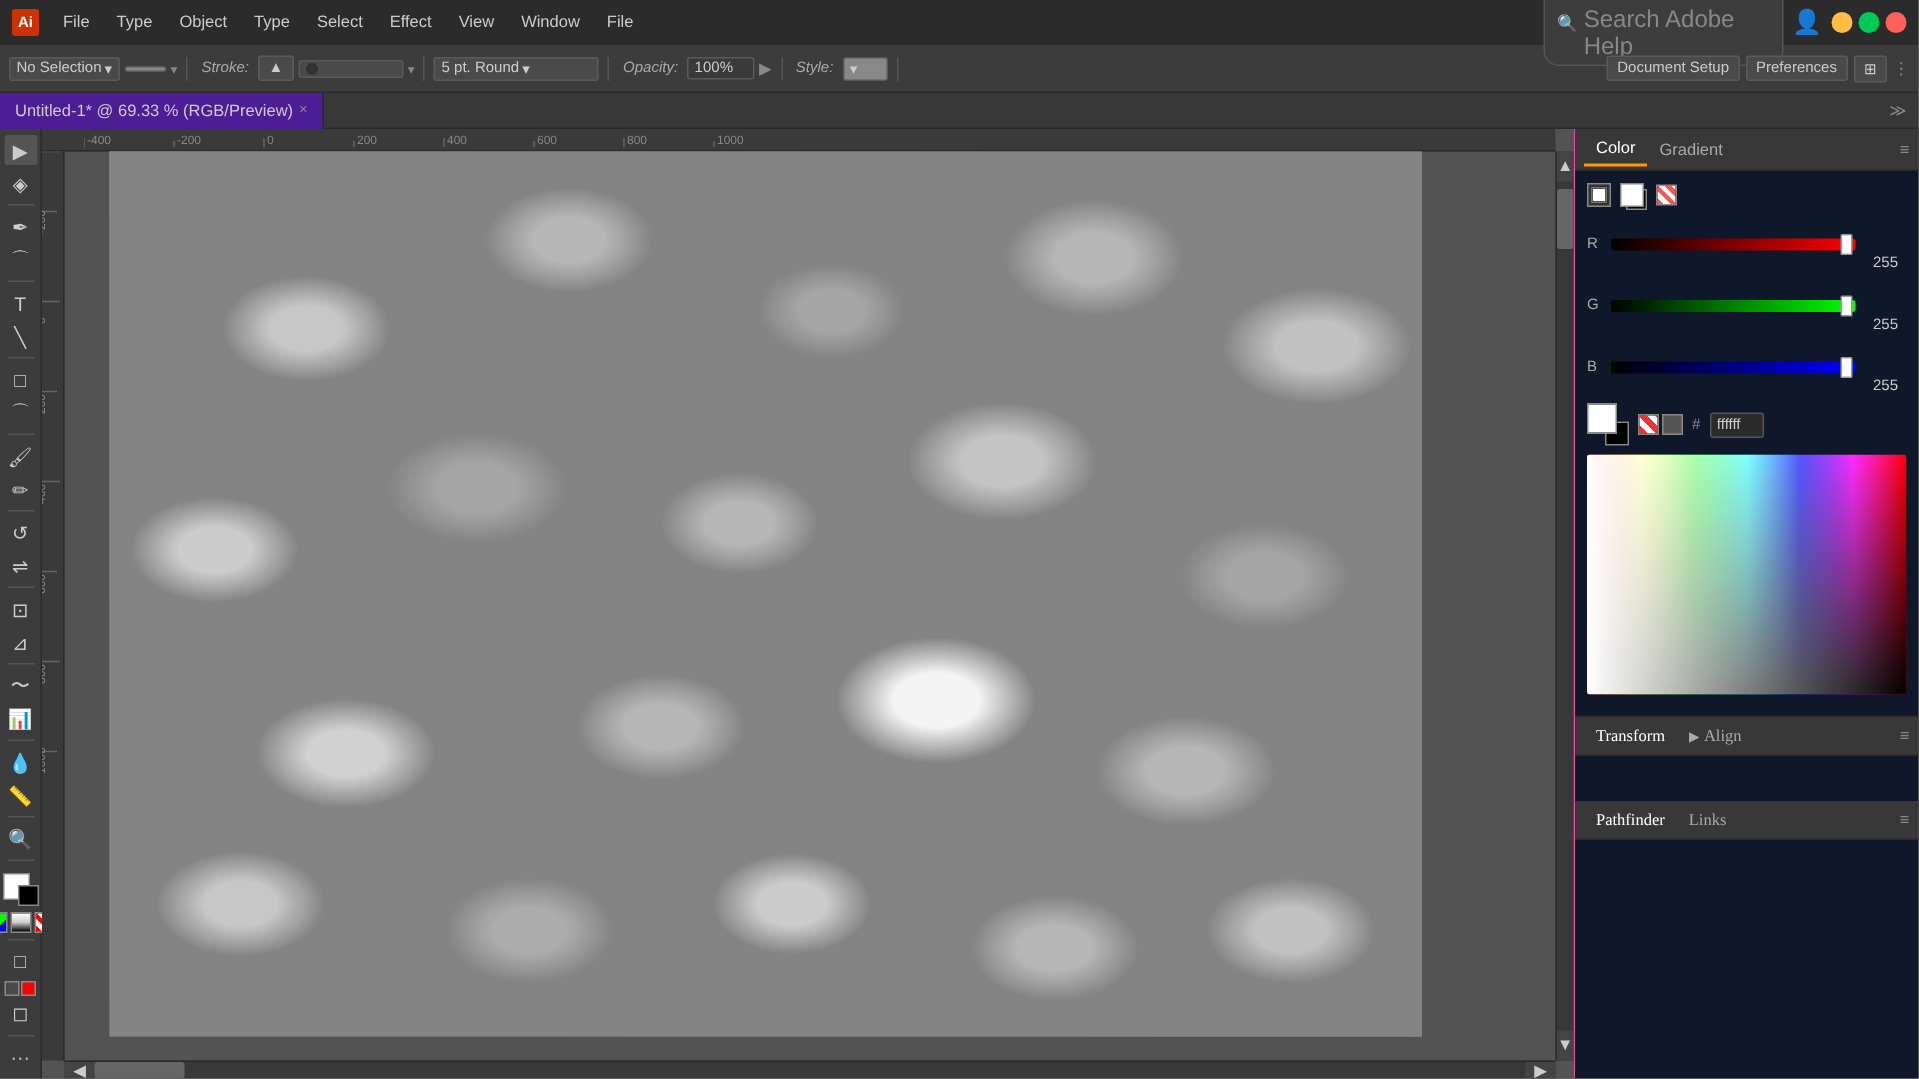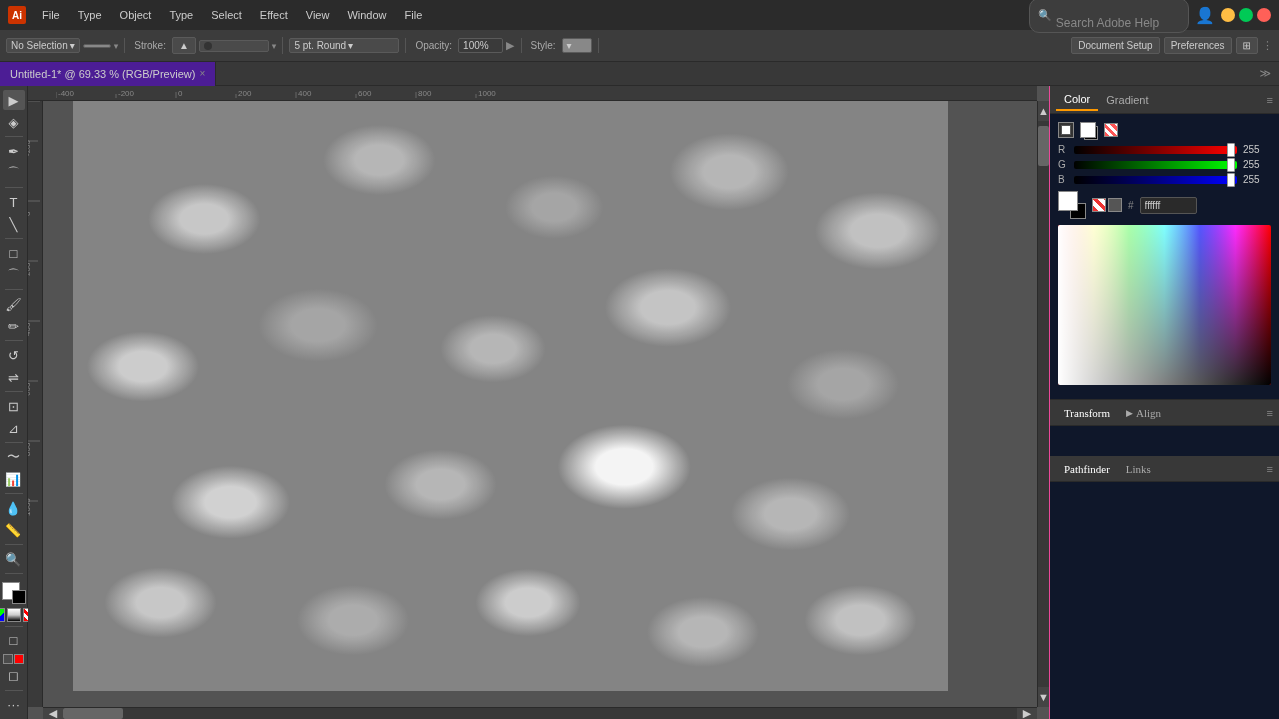--- a/index.html
+++ b/index.html
@@ -16,21 +16,21 @@
     #window-controls { display: flex; gap: 4px; }
     .win-btn { width: 14px; height: 14px; border-radius: 50%; cursor: pointer; }
     .win-minimize { background: #ffbd44; }
     .win-maximize { background: #00ca56; }
     .win-close { background: #ff6058; }
 
     
     #toolbar { height: 32px; background: #3c3c3c; display: flex; align-items: center; padding: 0 6px; gap: 4px; border-bottom: 1px solid #2a2a2a; }
     .toolbar-group { display: flex; align-items: center; gap: 3px; border-right: 1px solid #555; padding-right: 6px; margin-right: 2px; }
     .toolbar-btn { background: #4a4a4a; border: 1px solid #5a5a5a; border-radius: 2px; padding: 2px 6px; cursor: pointer; color: #ccc; font-size: 10px; display: flex; align-items: center; gap: 2px; }
-    .toolbar-label { color: #aaa; font-size: 10px; padding: 0 3px; }
+    .toolbar-label { color: #aaa; font-size: 10px; padding: 0 3px; font-style: italic; }
     .toolbar-select { background: #4a4a4a; border: 1px solid #5a5a5a; border-radius: 2px; padding: 1px 4px; color: #ccc; font-size: 10px; cursor: pointer; display: flex; align-items: center; gap: 2px; }
     .toolbar-input { background: #3a3a3a; border: 1px solid #5a5a5a; border-radius: 2px; padding: 1px 4px; width: 55px; color: #ccc; font-size: 10px; }
 
     
     #main { display: flex; height: calc(719px - 30px - 32px - 24px); }
 
     
     #toolbox { width: 28px; background: #3c3c3c; border-right: 1px solid #2a2a2a; display: flex; flex-direction: column; align-items: center; padding: 4px 0; gap: 2px; }
     .tool-btn { width: 22px; height: 22px; display: flex; align-items: center; justify-content: center; cursor: pointer; border-radius: 2px; color: #ccc; font-size: 13px; }
     .tool-btn.active { background: #555; }
@@ -77,21 +77,21 @@
     #color-panel { padding: 8px; }
     .color-panel-header { display: flex; align-items: center; gap: 4px; margin-bottom: 6px; }
 
     .color-channel { display: flex; align-items: center; margin-bottom: 4px; }
     .channel-label { width: 12px; font-size: 10px; color: #aaa; margin-right: 4px; }
     .channel-slider { flex: 1; height: 8px; border-radius: 2px; margin-right: 6px; position: relative; cursor: pointer; }
     .slider-r { background: linear-gradient(to right, #000, #ff0000); }
     .slider-g { background: linear-gradient(to right, #000, #00ff00); }
     .slider-b { background: linear-gradient(to right, #000, #0000ff); }
     .slider-thumb { position: absolute; right: 2px; top: -3px; width: 8px; height: 14px; background: white; border: 1px solid #999; border-radius: 1px; }
-    .channel-value { width: 28px; font-size: 10px; text-align: left; color: #ccc; }
+    .channel-value { width: 28px; font-size: 10px; text-align: center; color: #ccc; margin-top: 26px; }
     .hex-label { font-size: 10px; color: #888; }
     .hex-input { background: #2a2a2a; border: 1px solid #555; border-radius: 2px; padding: 2px 4px; width: 60px; color: #ccc; font-size: 10px; }
 
     
     #color-spectrum { margin: 6px 0; height: 160px; position: relative; cursor: crosshair; border-radius: 2px; overflow: hidden; }
     .spectrum-canvas { width: 100%; height: 100%; background: linear-gradient(to bottom, transparent, black), linear-gradient(to right, white, hsl(0,100%,50%), hsl(60,100%,50%), hsl(120,100%,50%), hsl(180,100%,50%), hsl(240,100%,50%), hsl(300,100%,50%), hsl(360,100%,50%)); }
 
     
     #bottom-panels { border-top: 1px solid #2a2a2a; }
     .bottom-tab-row { display: flex; background: #383838; padding: 0 6px; height: 26px; align-items: center; border-bottom: 1px solid #2a2a2a; }
@@ -122,21 +122,21 @@
       <div class="menu-item">Select</div>
       <div class="menu-item">Effect</div>
       <div class="menu-item">View</div>
       <div class="menu-item">Window</div>
       <div class="menu-item">File</div>
     </div>
   </div>
   <div id="title-bar-right">
     <div id="search-box">
       <span>🔍</span>
-      <span style="color:#888; font-size:12px;margin-top:15px;">Search Adobe Help</span>
+      <span style="color:#888; font-size:16px;margin-top:15px;">Search Adobe Help</span>
     </div>
     <span style="font-size:16px; cursor:pointer;">👤</span>
     <div id="window-controls">
       <div class="win-btn win-minimize"></div>
       <div class="win-btn win-maximize"></div>
       <div class="win-btn win-close"></div>
     </div>
   </div>
 </div>
 
@@ -368,21 +368,21 @@
       <div style="display:flex; align-items:center; gap:6px; margin: 6px 0;">
         <div style="position:relative; width:28px; height:28px;">
           <div style="width:20px; height:20px; background:white; border:1px solid #888; position:absolute; top:0; left:0; z-index:2; cursor:pointer;"></div>
           <div style="width:16px; height:16px; background:black; border:1px solid #888; position:absolute; bottom:0; right:0; z-index:1; cursor:pointer;"></div>
         </div>
         <div style="display:flex; gap:2px;">
           <div style="width:14px; height:14px; background: repeating-linear-gradient(45deg, #e33 0px, #e33 4px, #fff 4px, #fff 8px); border:1px solid #888; cursor:pointer;"></div>
           <div style="width:14px; height:14px; background:#555; border:1px solid #888; cursor:pointer;"></div>
         </div>
         <span class="hex-label">#</span>
-        <input class="hex-input" value="ffffff" style="width: 57px;">
+        <input class="hex-input" value="ffffff" style="width: 36px;">
       </div>
 
       <div id="color-spectrum">
         <div class="spectrum-canvas" style="background: 
             linear-gradient(to bottom, rgba(255,255,255,0) 0%, rgba(0,0,0,1) 100%),
             linear-gradient(to right, 
               hsl(0,100%,50%) 0%, 
               hsl(30,100%,50%) 8.3%,
               hsl(60,100%,50%) 16.6%,
               hsl(90,100%,50%) 25%,

